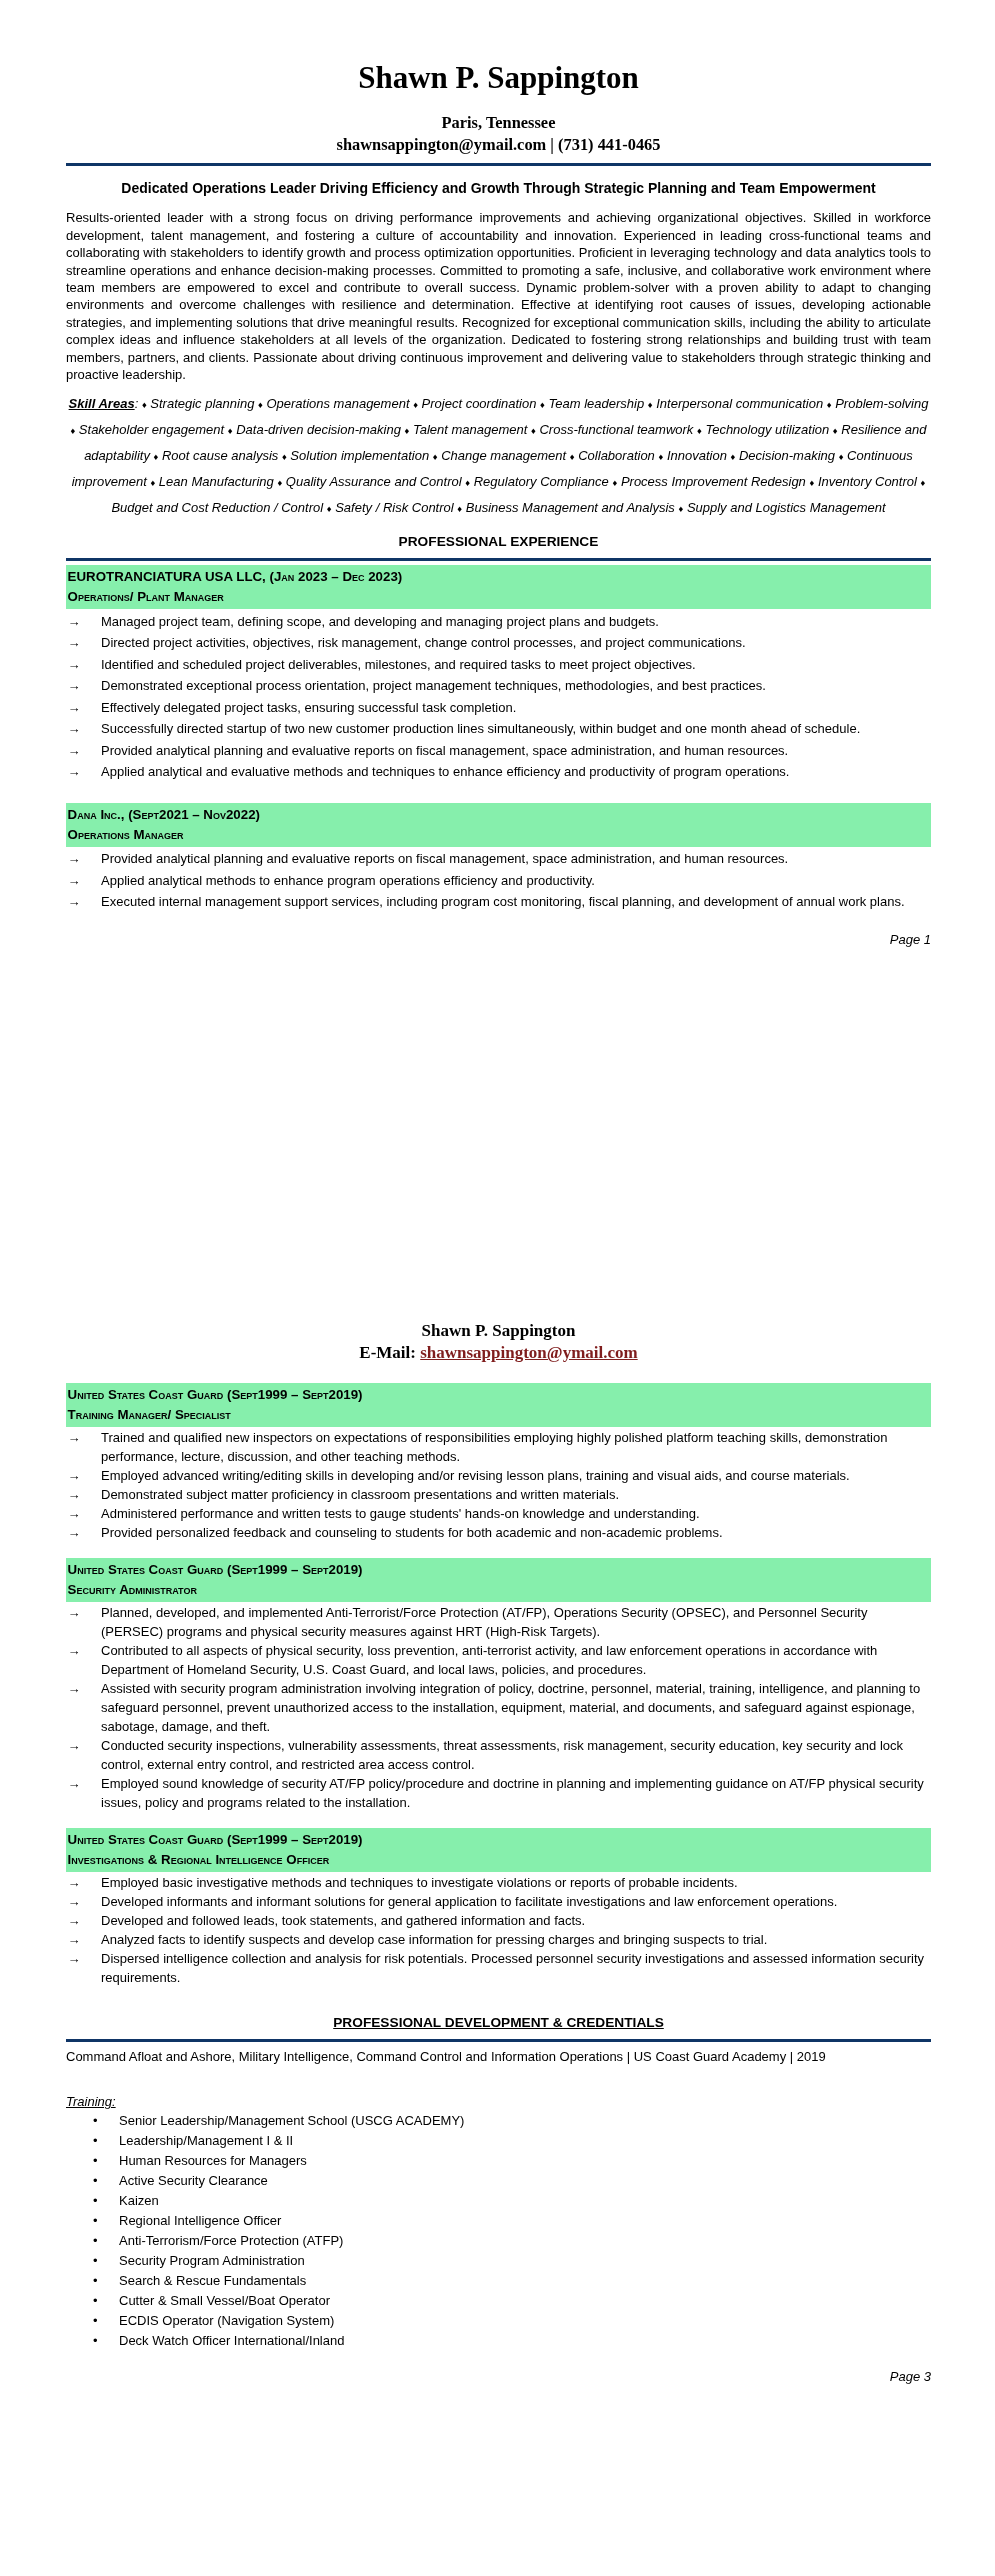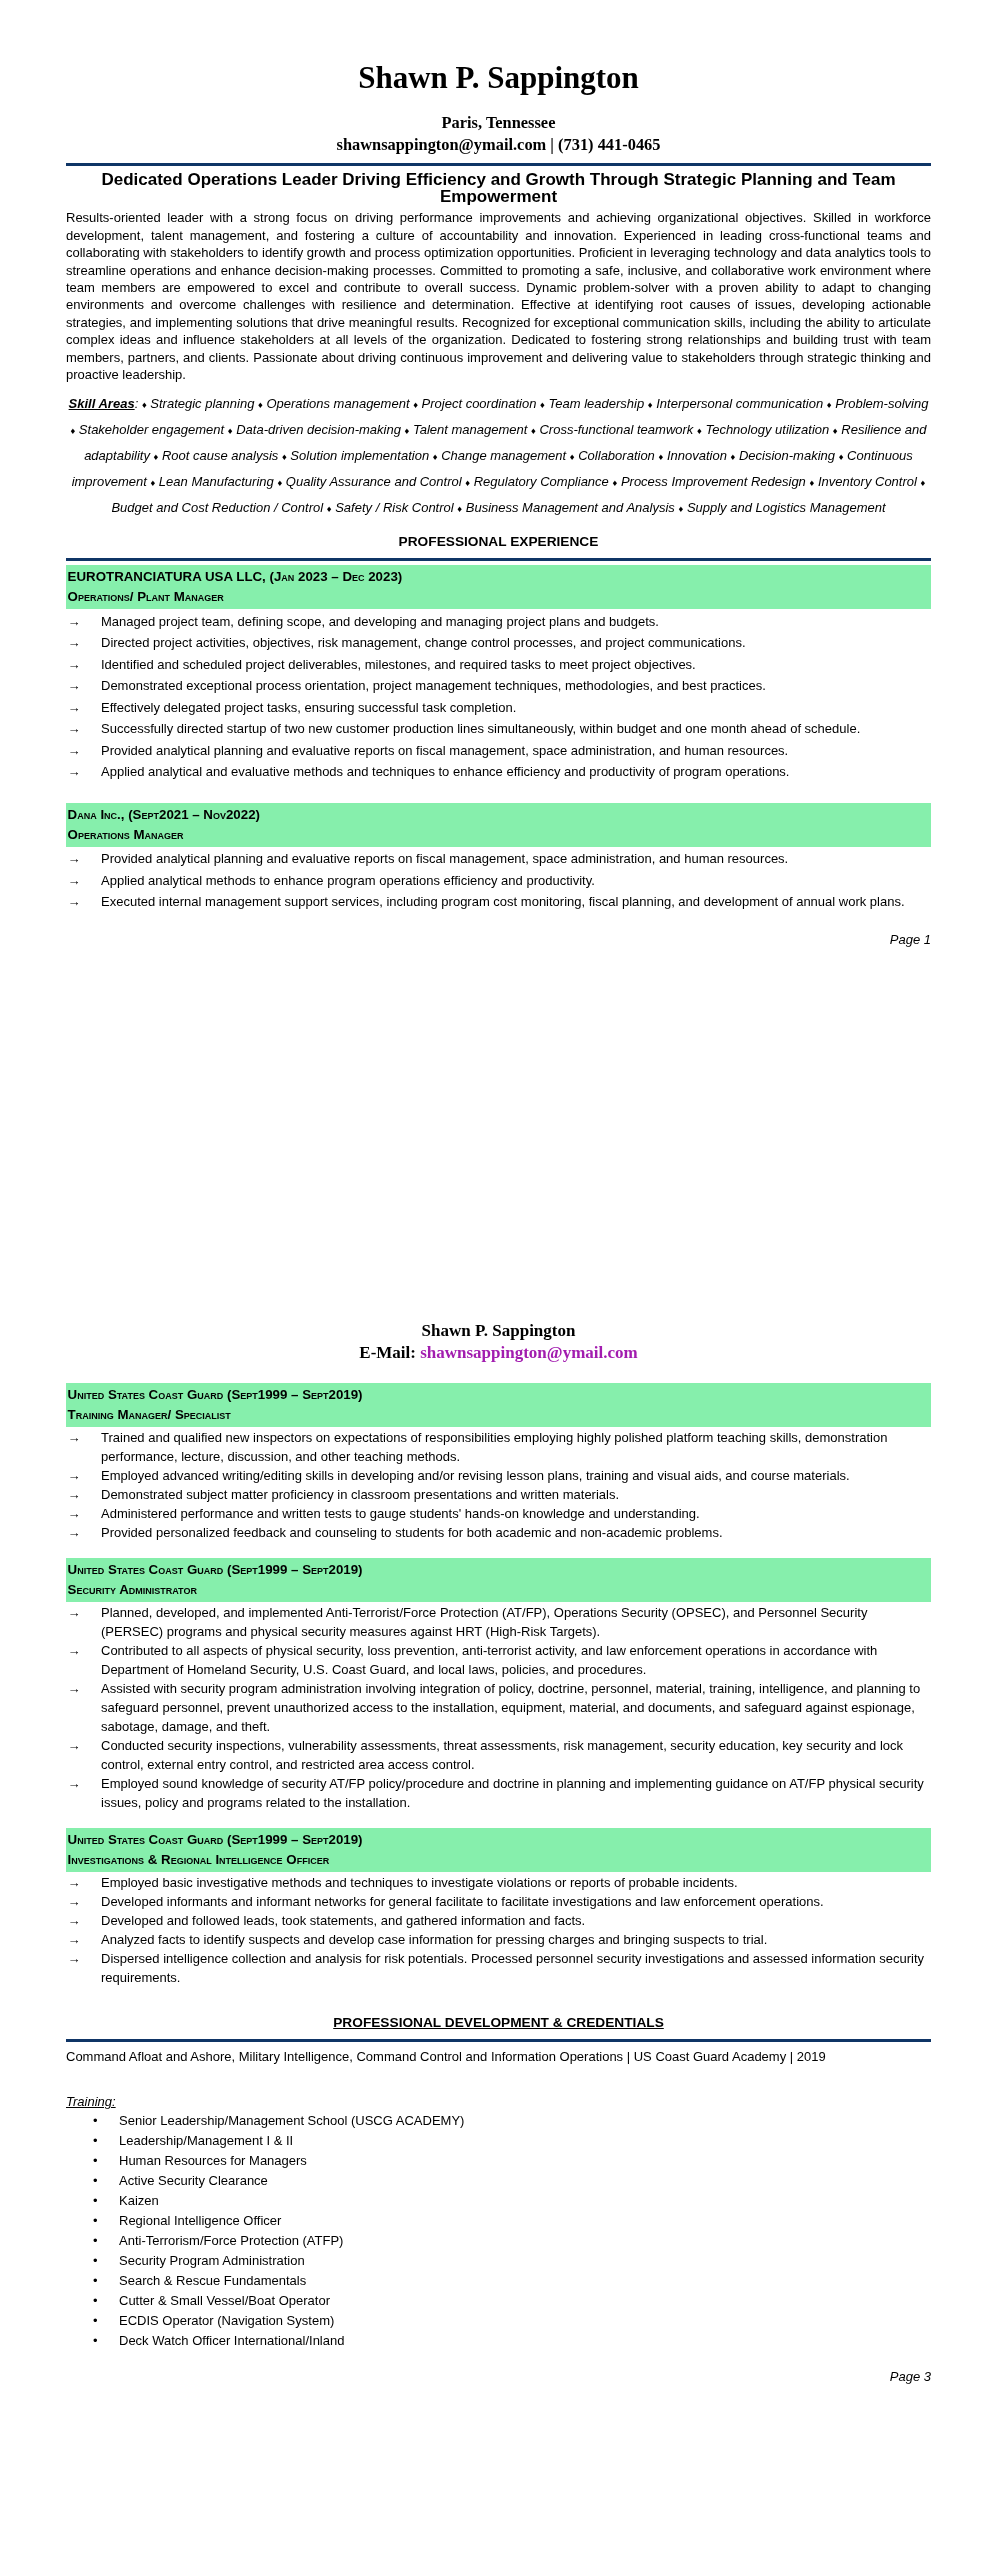--- a/index.html
+++ b/index.html
@@ -35,22 +35,22 @@
       font-size: 16.4px;
       line-height: 20.3px;
     }
     .navy-rule {
       height: 3.1px;
       background: #0f3566;
     }
     .headline {
       text-align: center;
       font-weight: bold;
-      font-size: 17px;
-      line-height: 17px;
+      font-size: 14px;
+      line-height: 34px;
     }
     .summary {
       font-size: 13px;
       line-height: 17.4px;
       text-align: justify;
     }
     .skills {
       font-size: 13px;
       line-height: 25px;
       text-align: center;
@@ -90,21 +90,22 @@
       position: absolute;
       left: 1.6px;
       top: 0;
     }
     .page-num {
       text-align: right;
       font-style: italic;
       font-size: 13px;
     }
     .email-link {
-      color: #a21caf;
+      color: #7f1d1d;
+      text-decoration: underline;
     }
     .cred-line {
       font-size: 13px;
       line-height: 21px;
       text-align: justify;
     }
     .cred-line .bold { font-weight: normal; }
     .training-label {
       font-style: italic;
       text-decoration: underline;
@@ -213,21 +214,21 @@
             <li><span class="arrow">→</span><span>Employed sound knowledge of security AT/FP policy/procedure and doctrine in planning and implementing guidance on AT/FP physical security issues, policy and programs related to the installation.</span></li>
           </ul>
         </div>
         <div style="margin-top: 15.6px;">
           <div class="job-band">
             <div class="job-company"><span>United States Coast Guard</span> <span style="font-variant: small-caps;">(Sept1999 – Sept2019)</span></div>
             <div class="job-role">Investigations &amp; Regional Intelligence Officer</div>
           </div>
           <ul class="bullets compact" style="margin-top: 1.6px;">
             <li><span class="arrow">→</span><span>Employed basic investigative methods and techniques to investigate violations or reports of probable incidents.</span></li>
-            <li><span class="arrow">→</span><span>Developed informants and informant networks for general facilitate to facilitate investigations and law enforcement operations.</span></li>
+            <li><span class="arrow">→</span><span>Developed informants and informant solutions for general application to facilitate investigations and law enforcement operations.</span></li>
             <li><span class="arrow">→</span><span>Developed and followed leads, took statements, and gathered information and facts.</span></li>
             <li><span class="arrow">→</span><span>Analyzed facts to identify suspects and develop case information for pressing charges and bringing suspects to trial.</span></li>
             <li><span class="arrow">→</span><span>Dispersed intelligence collection and analysis for risk potentials. Processed personnel security investigations and assessed information security requirements.</span></li>
           </ul>
         </div>
       </div>
 
     <div class="section-title" style="margin-top:26px;text-decoration:underline;">PROFESSIONAL DEVELOPMENT &amp; CREDENTIALS</div>
     <div class="navy-rule" style="margin-top:6.2px;"></div>
 

